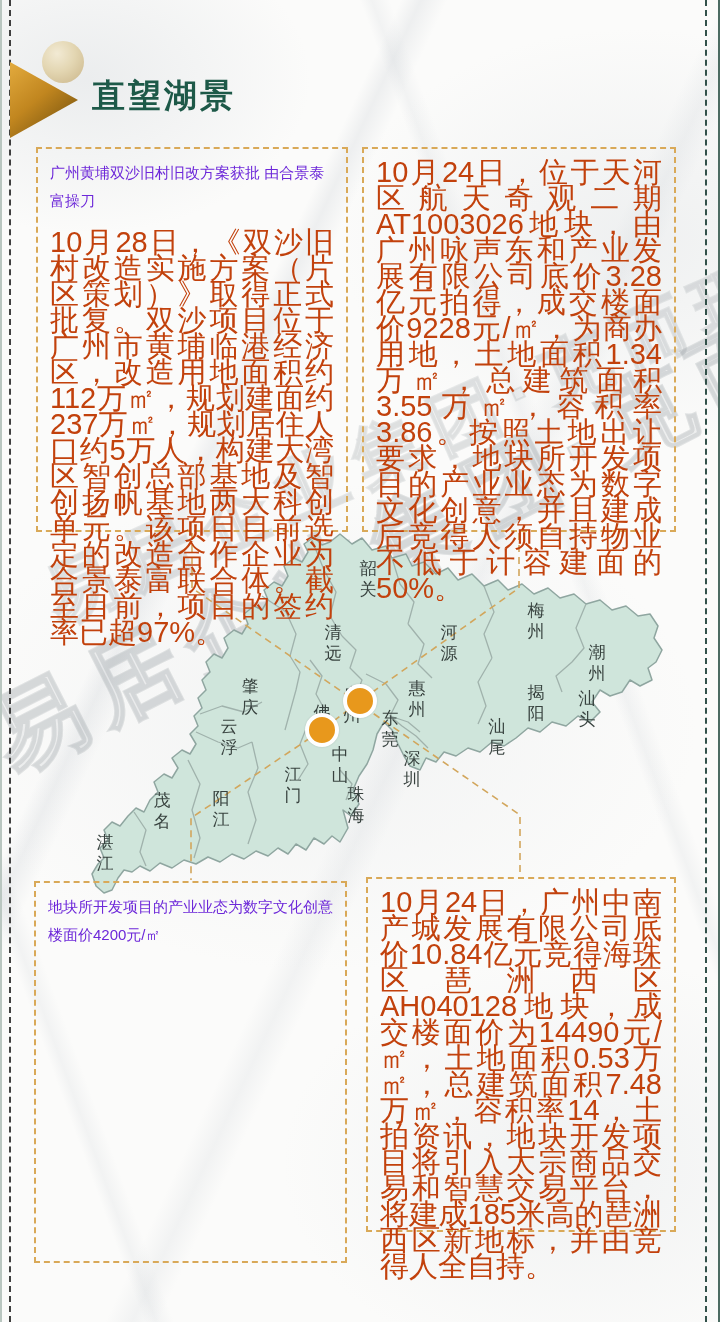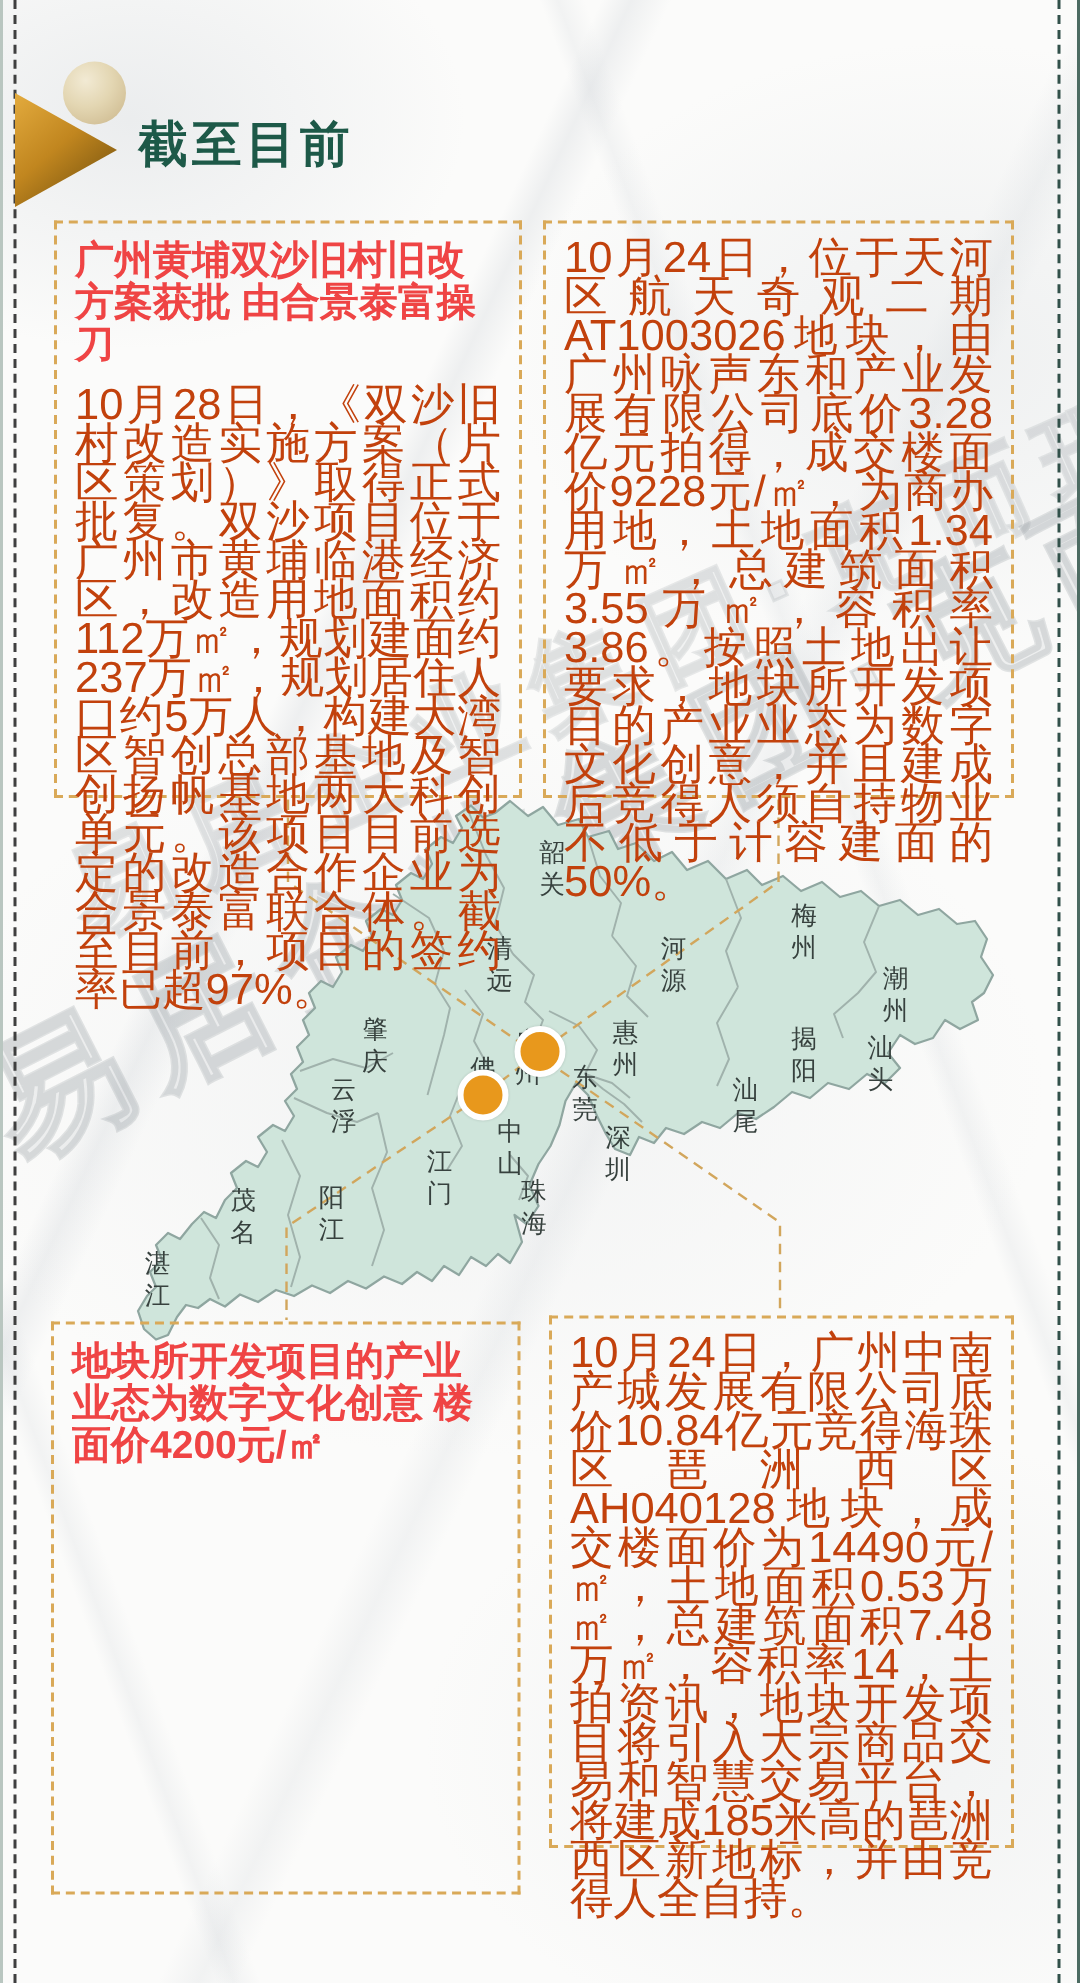--- a/index.html
+++ b/index.html
@@ -29,21 +29,21 @@
     background:radial-gradient(circle at 36% 30%,#f2ead4 0%,#e3d6b2 45%,#c9b488 100%);}
   .page-title{position:absolute;left:92px;top:74px;margin:0;font-size:33px;font-weight:bold;
     letter-spacing:3px;color:#1d5948;}
 
   
   .news-box{position:absolute;border:2px dashed #d9a958;padding:10px 12px;box-sizing:border-box;background:transparent;}
   .box-tl{left:36px;top:147px;width:312px;height:385px;}
   .box-tr{left:362px;top:147px;width:314px;height:385px;}
   .box-bl{left:34px;top:881px;width:313px;height:382px;}
   .box-br{left:366px;top:877px;width:310px;height:355px;}
-  .news-title{margin:0 0 14px 0;font-size:26px;line-height:28px;font-weight:bold;color:#ef4444;}
+  .news-title{margin:0 0 14px 0;font-size:15px;line-height:28px;font-weight:normal;color:#6d28d9;}
   .news-body{margin:0;font-size:29px;line-height:26px;color:#c2410c;text-align:justify;}
 
   
   .map-svg{position:absolute;left:0;top:0;}
   .city-label{position:absolute;white-space:pre;text-align:center;
     font-family:"Liberation Serif",serif;font-size:17px;line-height:21px;
     color:#37413e;transform:translateX(-50%);}
   .city-dot{position:absolute;width:26px;height:26px;border-radius:50%;background:#e8981c;
     border:4px solid #ffffff;box-sizing:content-box;transform:translate(-50%,-50%);
     box-shadow:0 0 2px rgba(0,0,0,.15);}
@@ -60,21 +60,21 @@
 <div class="watermark" style="left:-30px;top:690px;font-size:92px;transform:rotate(-27deg);transform-origin:left top;">易居企业集团·克而瑞</div>
 <div class="watermark" style="left:30px;top:560px;font-size:70px;transform:rotate(-24deg);transform-origin:left top;opacity:.8;">易居企业集团·克而瑞</div>
 
 <div class="edge-solid-left"></div>
 <div class="edge-solid-right"></div>
 <div class="edge-dash-left"></div>
 <div class="edge-dash-right"></div>
 
 <div class="tri"></div>
 <div class="ball"></div>
-<h1 class="page-title">截至目前</h1>
+<h1 class="page-title">直望湖景</h1>
 
 <svg class="map-svg" width="720" height="1322" viewBox="0 0 720 1322">
 
   <path fill="#CFE5DB" stroke="#8FA6A0" stroke-width="1.5" stroke-linejoin="round" d="M330,542 L340,534 L352,544 L362,538 L372,550 L386,546 L392,558 L406,554 L412,566 L424,562 L436,574 L448,568 L458,580 L472,574 L484,586 L498,580 L508,590 L522,584 L534,594 L548,588 L560,598 L574,594 L586,604 L600,600 L612,610 L626,606 L638,616 L650,614 L658,626 L654,638 L662,650 L656,662 L648,668 L652,680 L640,686 L630,680 L622,692 L610,696 L600,690 L592,702 L600,712 L590,722 L578,716 L566,726 L552,722 L540,732 L528,728 L516,738 L504,746 L492,742 L480,752 L468,748 L456,756 L444,752 L436,762 L426,758 L420,770 L410,766 L404,756 L398,744 L392,730 L384,722 L377,734 L373,750 L367,764 L359,776 L353,790 L359,804 L351,816 L343,810 L348,828 L340,842 L332,836 L324,844 L314,838 L306,850 L296,844 L288,854 L278,848 L268,856 L256,851 L244,859 L232,854 L220,862 L208,857 L196,864 L184,860 L172,868 L160,863 L150,871 L140,866 L132,872 L124,870 L118,878 L112,890 L104,893 L96,886 L92,874 L98,864 L104,858 L100,848 L108,840 L104,830 L112,822 L120,826 L128,816 L136,808 L144,812 L150,800 L158,792 L154,782 L164,774 L172,778 L178,768 L172,758 L182,750 L190,754 L196,744 L190,734 L198,726 L194,716 L202,708 L198,698 L206,690 L202,680 L210,672 L206,662 L214,654 L222,658 L228,648 L224,638 L234,630 L242,634 L248,624 L244,614 L254,606 L262,610 L268,600 L264,590 L274,582 L282,586 L288,576 L284,566 L294,558 L302,562 L308,552 L304,544 L314,537 L322,545 Z"></path>
 
   <path fill="none" stroke="#A0B2AC" stroke-width="1.3" stroke-linejoin="round" d="M262,596 L286,612 L296,634 L290,656 L300,672
        M312,540 L324,570 L336,592 L330,616 L342,636
        M392,558 L400,584 L414,602 L408,624
        M342,636 L356,650 L350,668 L362,680 L356,696 L366,710
        M484,586 L494,612 L484,634 L492,658

